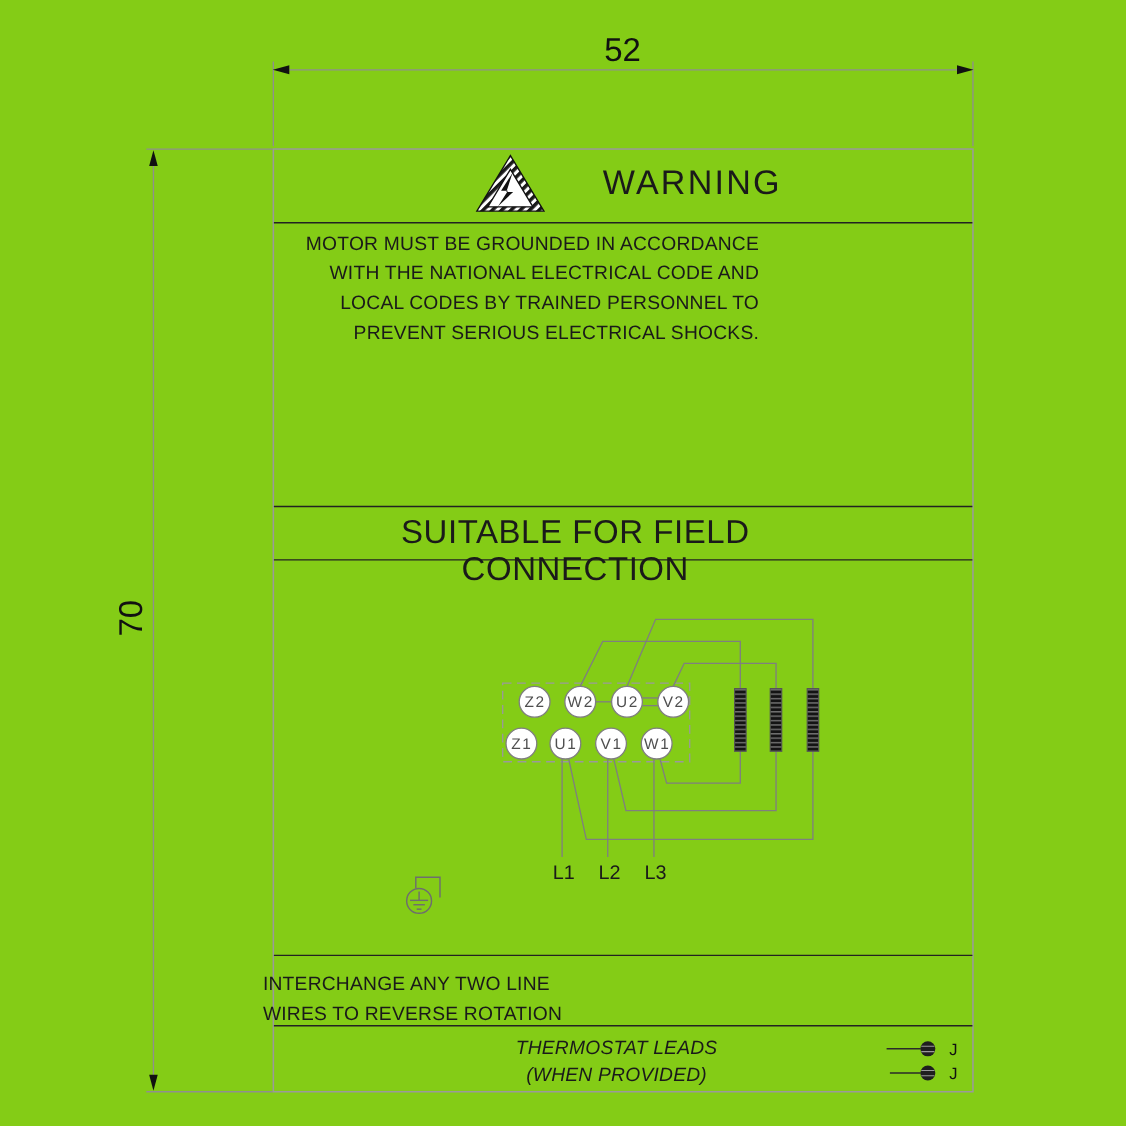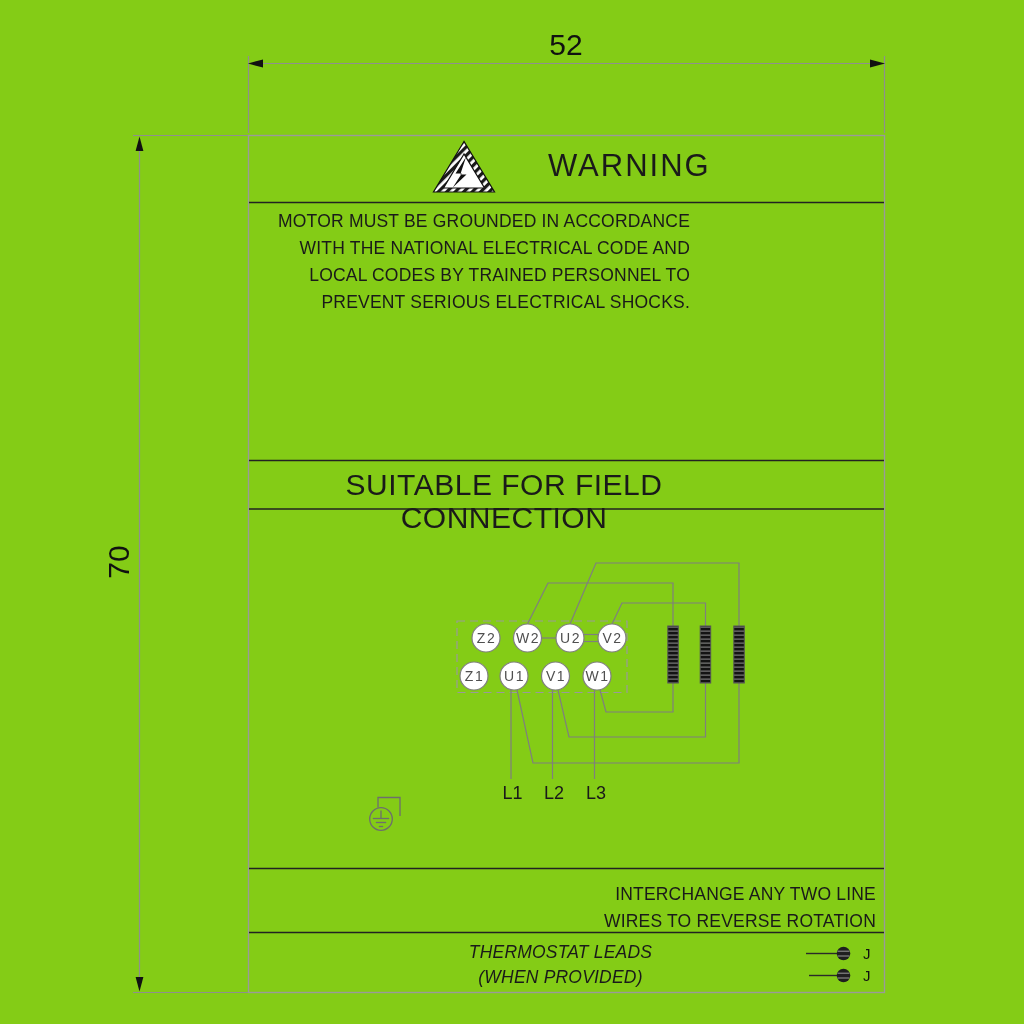--- a/index.html
+++ b/index.html
@@ -6,22 +6,22 @@
   .canvas{
     position:relative;width:1024px;height:1024px;background:#84cc16;
     font-family:"Liberation Sans", sans-serif;color:#1a1a1a;overflow:hidden;
   }
   .layer{position:absolute;left:0;top:0;}
   .txt{position:absolute;white-space:pre-line;color:#1a1a1a;}
   .warn-title{left:512px;top:150px;font-size:31px;letter-spacing:2px;line-height:32px;margin-left:36px;}
   .para{left:278px;font-size:17.5px;line-height:27px;letter-spacing:0.2px;text-align:right;}
   .para.p1{top:208px;}
   .para.p2{top:332px;}
-  .band-title{left:244px;top:468px;width:520px;text-align:center;font-size:30px;letter-spacing:0.5px;line-height:33px;}
-  .rotation-note{left:239px;top:881px;width:637px;text-align:right;font-size:17.5px;line-height:26.5px;letter-spacing:0.2px;}
+  .band-title{left:263px;top:468px;width:520px;text-align:center;font-size:30px;letter-spacing:0.5px;line-height:33px;}
+  .rotation-note{left:239px;top:881px;width:637px;text-align:left;font-size:17.5px;line-height:26.5px;letter-spacing:0.2px;}
   .thermo-note{left:242px;top:940px;width:637px;text-align:center;font-size:17.5px;line-height:25px;letter-spacing:0.2px;font-style:italic;}
   .svgtxt{font-family:"Liberation Sans", sans-serif;}
 </style>
 </head>
 <body>
 
 <div class="canvas">
 
   <svg class="layer" width="1024" height="1024" viewBox="0 0 1024 1024">
     <defs>

